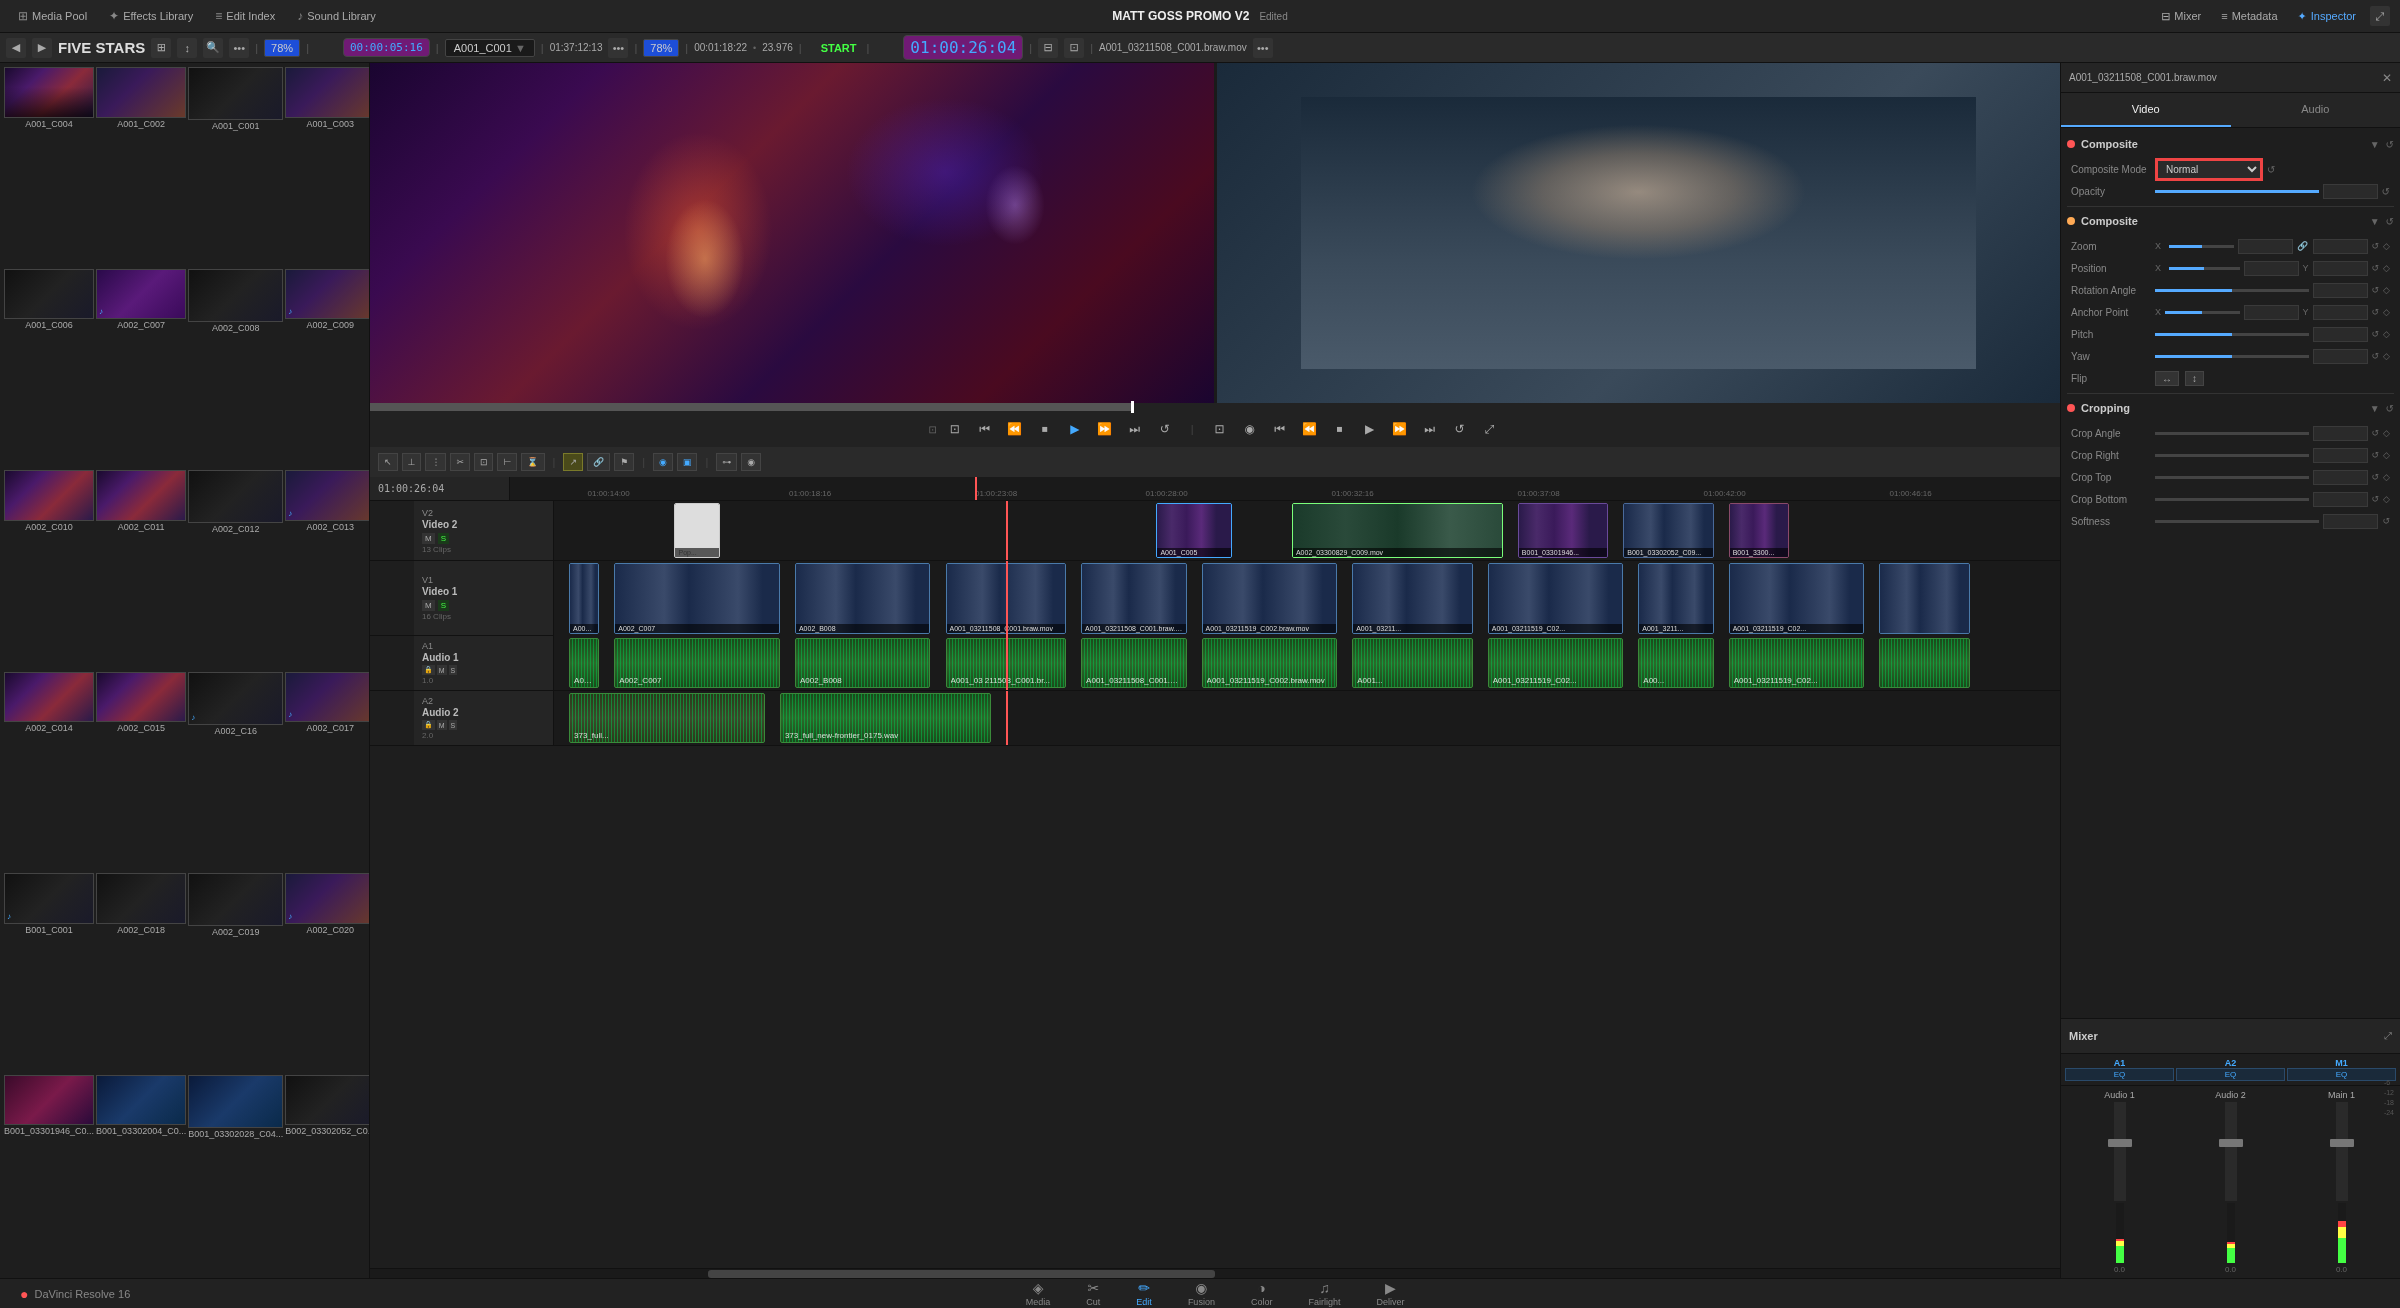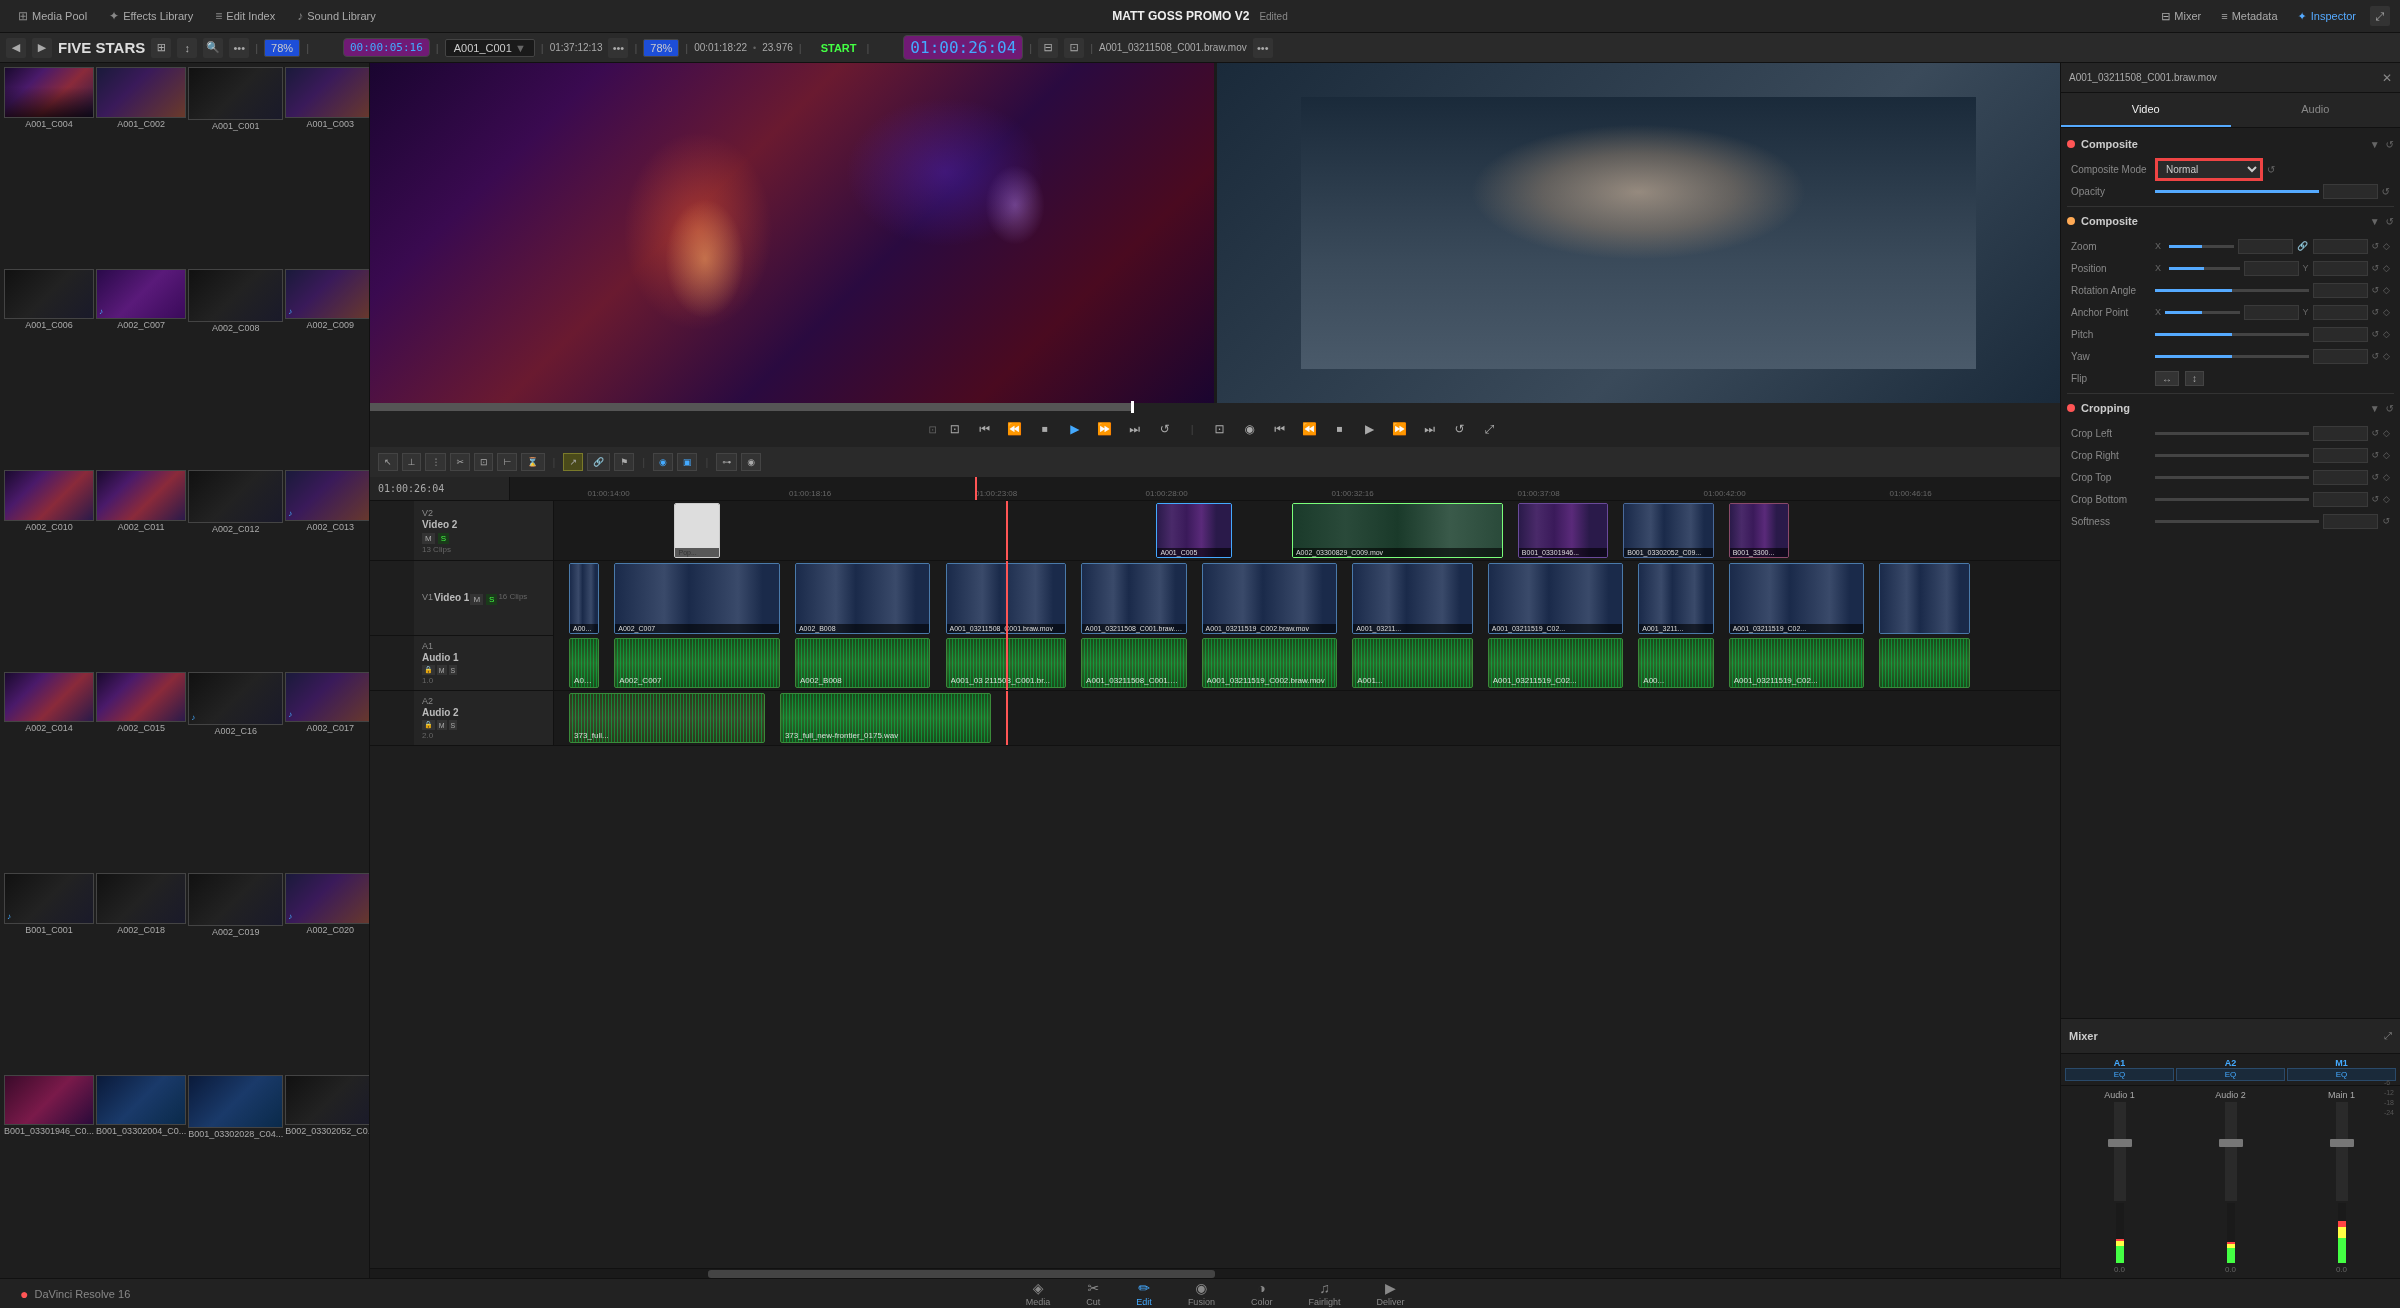--- a/index.html
+++ b/index.html
@@ -919,21 +919,21 @@
               <div class="vclip-inner concert"></div>
               <div class="vclip-label">B001_3300...</div>
             </div>
 
             <div class="playhead" style="left:30%;"></div>
           </div>
         </div>
 
         <div class="track-row" style="height:75px;">
           <div class="track-label">
-            <div style="display:flex;flex-direction:row;gap:1px;">
+            <div style="display:flex;flex-direction:column;gap:1px;">
               <span style="font-size:9px;color:#888;">V1</span>
               <span class="track-name">Video 1</span>
               <div style="display:flex;gap:3px;margin-top:2px;">
                 <button style="font-size:8px;background:#333;border:none;color:#aaa;padding:1px 3px;cursor:pointer;">M</button>
                 <button style="font-size:8px;background:#1a3a1a;border:none;color:#4f4;padding:1px 3px;cursor:pointer;">S</button>
               </div>
               <span style="font-size:8px;color:#666;">16 Clips</span>
             </div>
           </div>
           <div class="track-clips" style="position:relative;height:75px;">
@@ -1210,21 +1210,21 @@
           <div class="section-divider"></div>
 
           <div class="section-header">
             <div class="section-dot"></div>
             <span class="section-title">Cropping</span>
             <span class="section-expand">▼</span>
             <button style="background:none;border:none;color:#666;font-size:10px;cursor:pointer;">↺</button>
           </div>
 
           <div class="property-row">
-            <span class="prop-label">Crop Left</span>
+            <span class="prop-label">Crop Angle</span>
             <div class="prop-slider">
                 <div class="prop-slider-fill" style="width:0%;"></div>
               </div>
             <input class="prop-input" type="text" style="">
             <button style="background:none;border:none;color:#666;font-size:9px;cursor:pointer;">↺</button>
             <button style="background:none;border:none;color:#666;font-size:9px;cursor:pointer;">◇</button>
           </div>
 
           <div class="property-row">
             <span class="prop-label">Crop Right</span>

